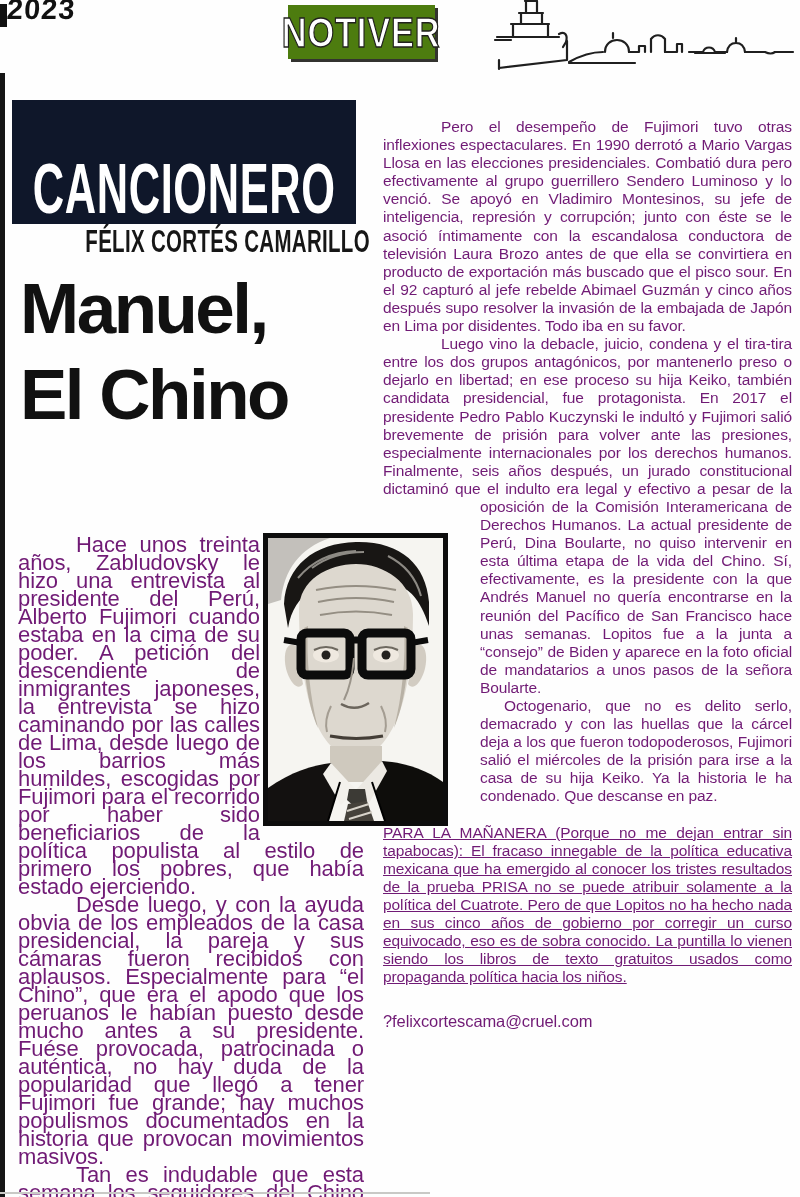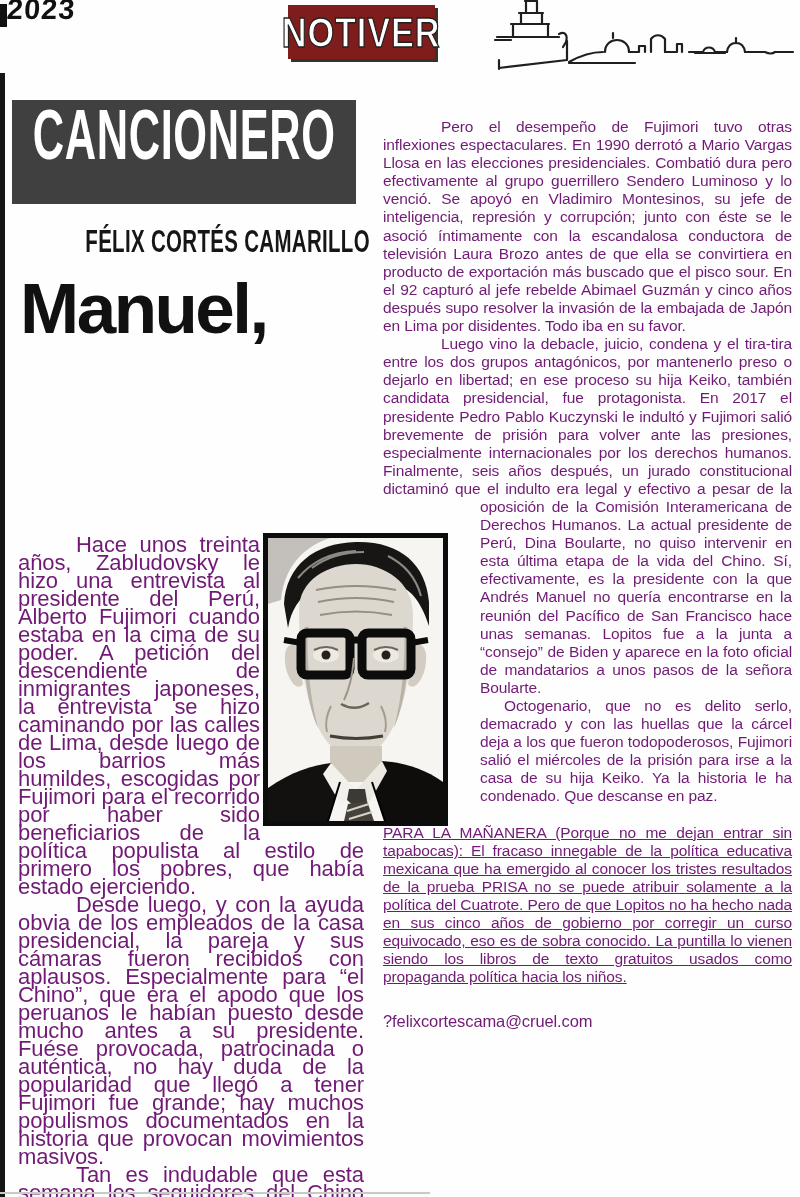--- a/index.html
+++ b/index.html
@@ -3,32 +3,32 @@
 <meta charset="utf-8">
 <style>
   html,body{margin:0;padding:0;background:#e9e9e7;}
   .page{position:relative;width:800px;height:1197px;margin:0 auto;background:#fefefe;
         overflow:hidden;font-family:"Liberation Sans","DejaVu Sans",sans-serif;color:#1a1a1a;}
 
   
   .date-label{position:absolute;left:7px;top:-7px;font-size:29px;font-weight:bold;
               letter-spacing:1px;color:#111;transform:skewX(-4deg);}
   .date-cut{position:absolute;left:0;top:4px;width:7px;height:23px;background:#111;}
-  .logo-box{position:absolute;left:288px;top:5px;width:147px;height:54px;background:#7f1d1d;
+  .logo-box{position:absolute;left:288px;top:5px;width:147px;height:54px;background:#4d7c0f;
             box-shadow:3px 3px 0 #33332f;display:flex;align-items:center;justify-content:center;}
   .logo-text{font-size:43px;font-weight:bold;color:#ffffff;white-space:nowrap;
              transform:scaleX(0.8);letter-spacing:1px;-webkit-text-stroke:1.4px #21211e;}
   .sketch{position:absolute;left:485px;top:0;width:310px;height:115px;}
 
   .left-rule{position:absolute;left:0;top:73px;width:5px;height:1124px;background:#151515;}
   .bottom-hairline{position:absolute;left:0;top:1192px;width:430px;height:2px;background:#c9c9c6;}
 
   
-  .banner{position:absolute;left:12px;top:100px;width:344px;height:104px;background:#404040;
-          display:flex;align-items:flex-start;justify-content:center;}
+  .banner{position:absolute;left:12px;top:100px;width:344px;height:124px;background:#0f172a;
+          display:flex;align-items:flex-end;justify-content:center;}
   .banner-title{color:#fff;font-weight:bold;font-size:70px;line-height:1;white-space:nowrap;
                 transform:scaleX(0.62);letter-spacing:1px;}
   .byline{position:absolute;left:12px;top:224px;width:353px;text-align:center;}
   .byline-text{display:inline-block;font-weight:bold;font-size:31px;white-space:nowrap;
                transform:scaleX(0.66);letter-spacing:0.5px;color:#161616;}
   .headline{position:absolute;left:20px;top:266px;font-weight:bold;font-size:71px;
             line-height:86px;letter-spacing:-2.5px;color:#111;}
 
   
   .col{position:absolute;text-align:justify;color:#701a75;}
@@ -81,20 +81,21 @@
   <div class="left-rule"></div>
 
   <div class="banner">
     <span class="banner-title">CANCIONERO</span>
   </div>
   <div class="byline">
     <span class="byline-text">FÉLIX CORTÉS CAMARILLO</span>
   </div>
   <div class="headline">
     <div>Manuel,</div>
+    <div>El Chino</div>
   </div>
 
   <div class="photo-frame">
     <svg viewBox="0 0 175 283">
       <rect x="0" y="0" width="175" height="283" fill="#f6f5f1"></rect>
       <path d="M0,0 L62,0 C32,10 16,32 13,62 L0,66 Z" fill="#8f8c86" opacity="0.5"></path>
 
       <path d="M16,66 C18,28 46,5 88,4 C132,3 158,26 161,64 L161,88 C152,60 140,50 130,48 C108,42 58,42 44,52 C31,60 23,72 20,90 Z" fill="#181614"></path>
       <path d="M30,40 C45,22 65,14 88,13 M44,30 C60,18 78,14 96,14 M120,18 C136,26 148,40 153,58" stroke="#8d8a84" stroke-width="2" fill="none"></path>
 

